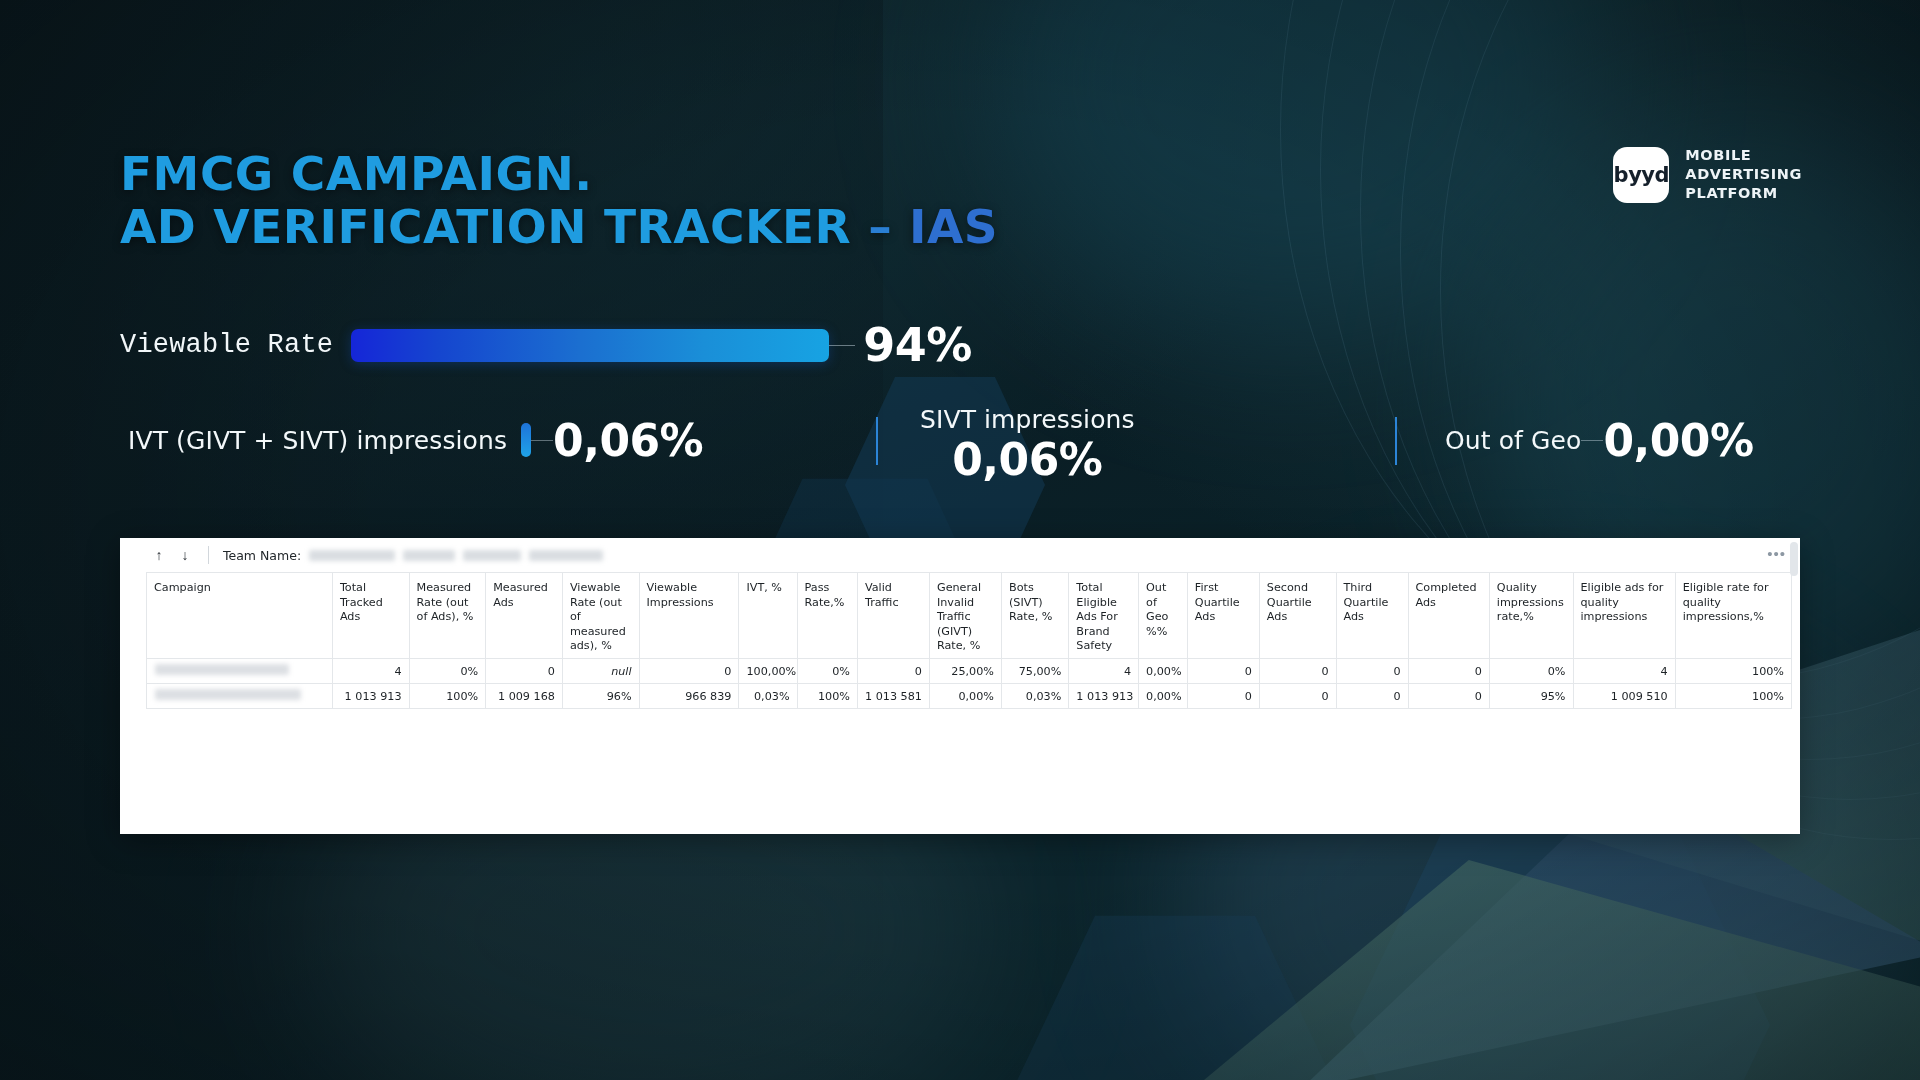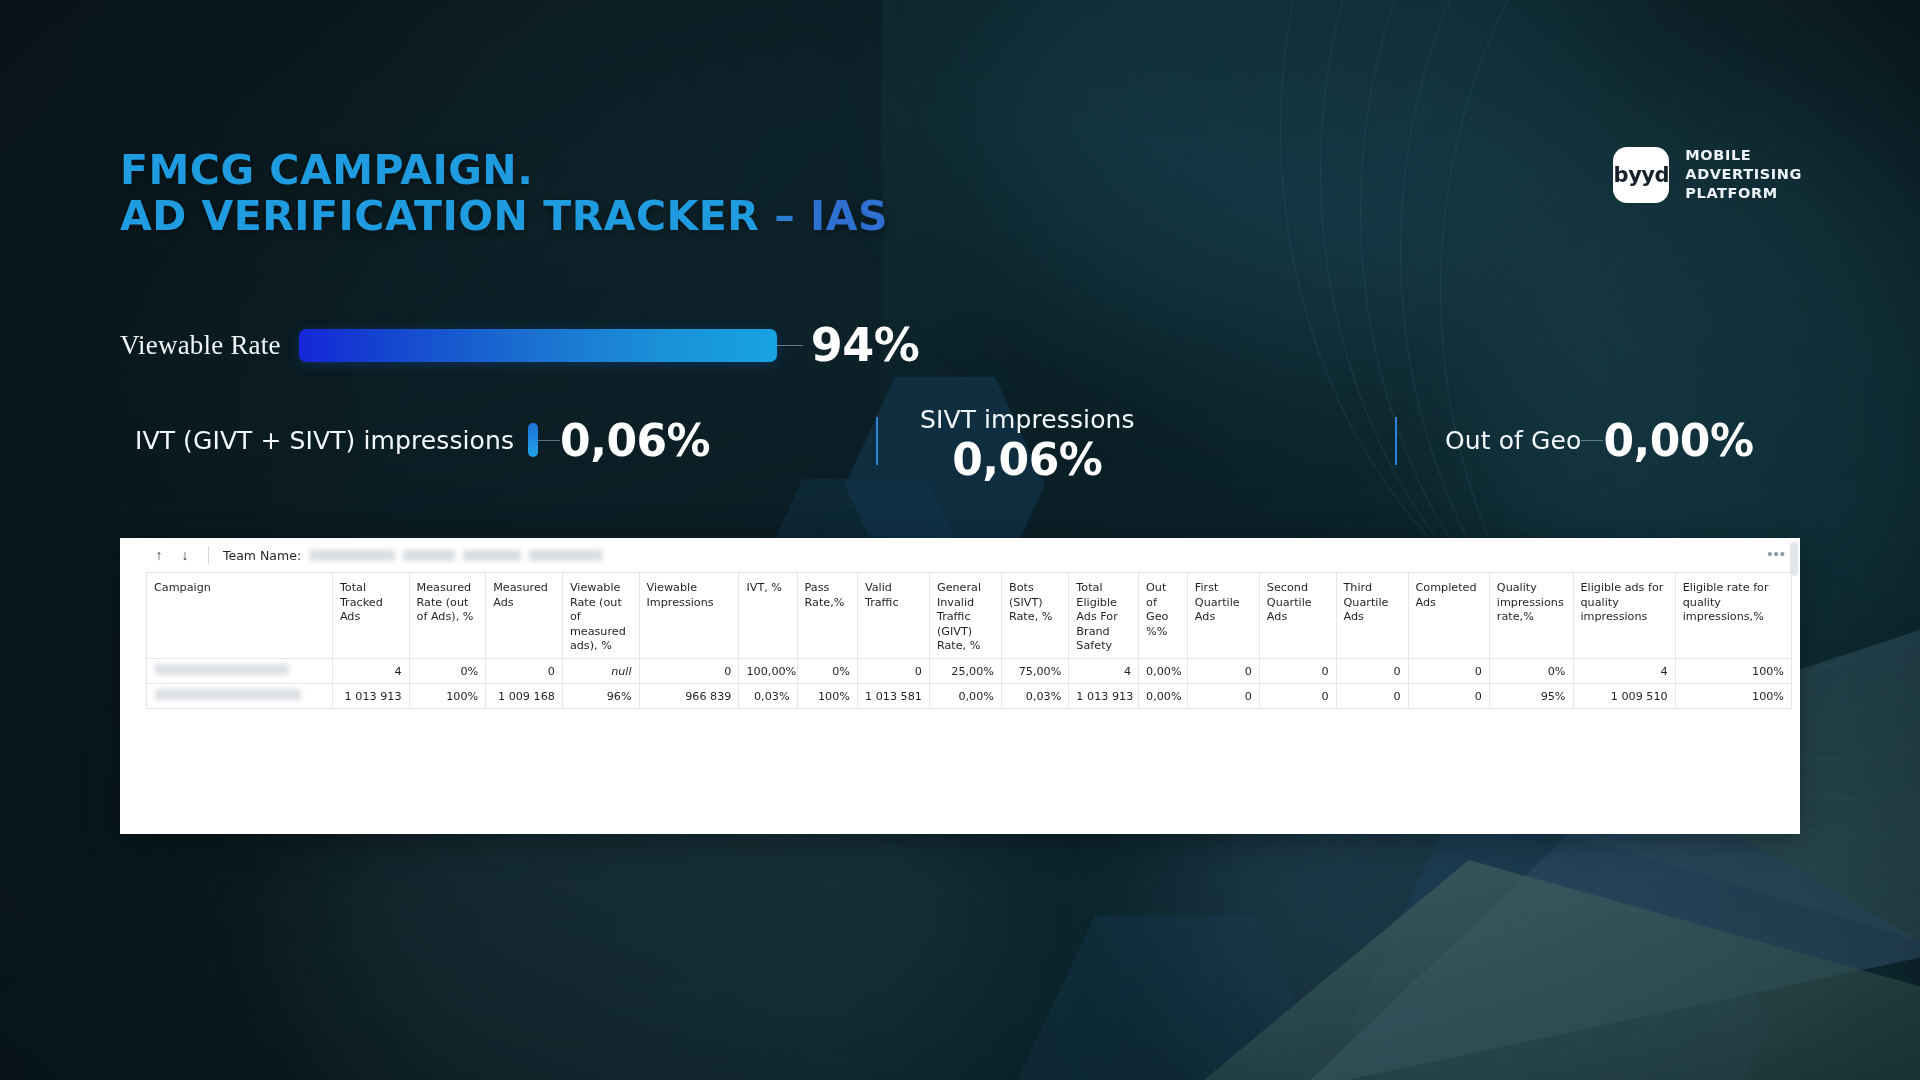--- a/index.html
+++ b/index.html
@@ -90,21 +90,21 @@
     pointer-events:none;
   }
 
   
   .title {
     position: absolute;
     left: 120px;
     top: 148px;
     font-family: "DejaVu Sans", sans-serif;
     font-weight: bold;
-    font-size: 41px;
+    font-size: 47px;
     line-height: 1.12;
     letter-spacing: 0.5px;
     color: #1f9ce0;
     text-shadow: 0 2px 10px rgba(0,0,0,.45);
   }
   .title .l2 { display:block; }
   .title .dash { color:#2a7fd4; }
   .title .ias  { color:#2e6fd0; }
 
   
@@ -140,21 +140,21 @@
 
   
   .vr-row {
     position: absolute;
     left: 120px;
     top: 318px;
     display:flex;
     align-items:center;
   }
   .vr-label {
-    font-family: Liberation Serif, serif;
+    font-family: Liberation Mono, monospace;
     font-size: 27px;
     color: #f2f7f9;
     letter-spacing: .2px;
     white-space: nowrap;
   }
   .vr-bar {
     width: 478px;
     height: 33px;
     margin-left: 18px;
     border-radius: 7px;
@@ -213,21 +213,21 @@
     margin-left: 0;
     letter-spacing: -0.5px;
     white-space: nowrap;
   }
   .m-sep {
     position: absolute;
     width: 2px; height: 48px;
     background: #2c85d8;
     top: 12px;
   }
-  .metric-1 { left: 15px; }
+  .metric-1 { left: 8px; }
   .sep-1 { left: 756px; }
   .metric-2 { left: 800px; flex-direction: column; }
   .sep-2 { left: 1275px; }
   .metric-3 { left: 1325px; }
 
   
   .panel {
     position: absolute;
     left: 120px;
     top: 538px;

